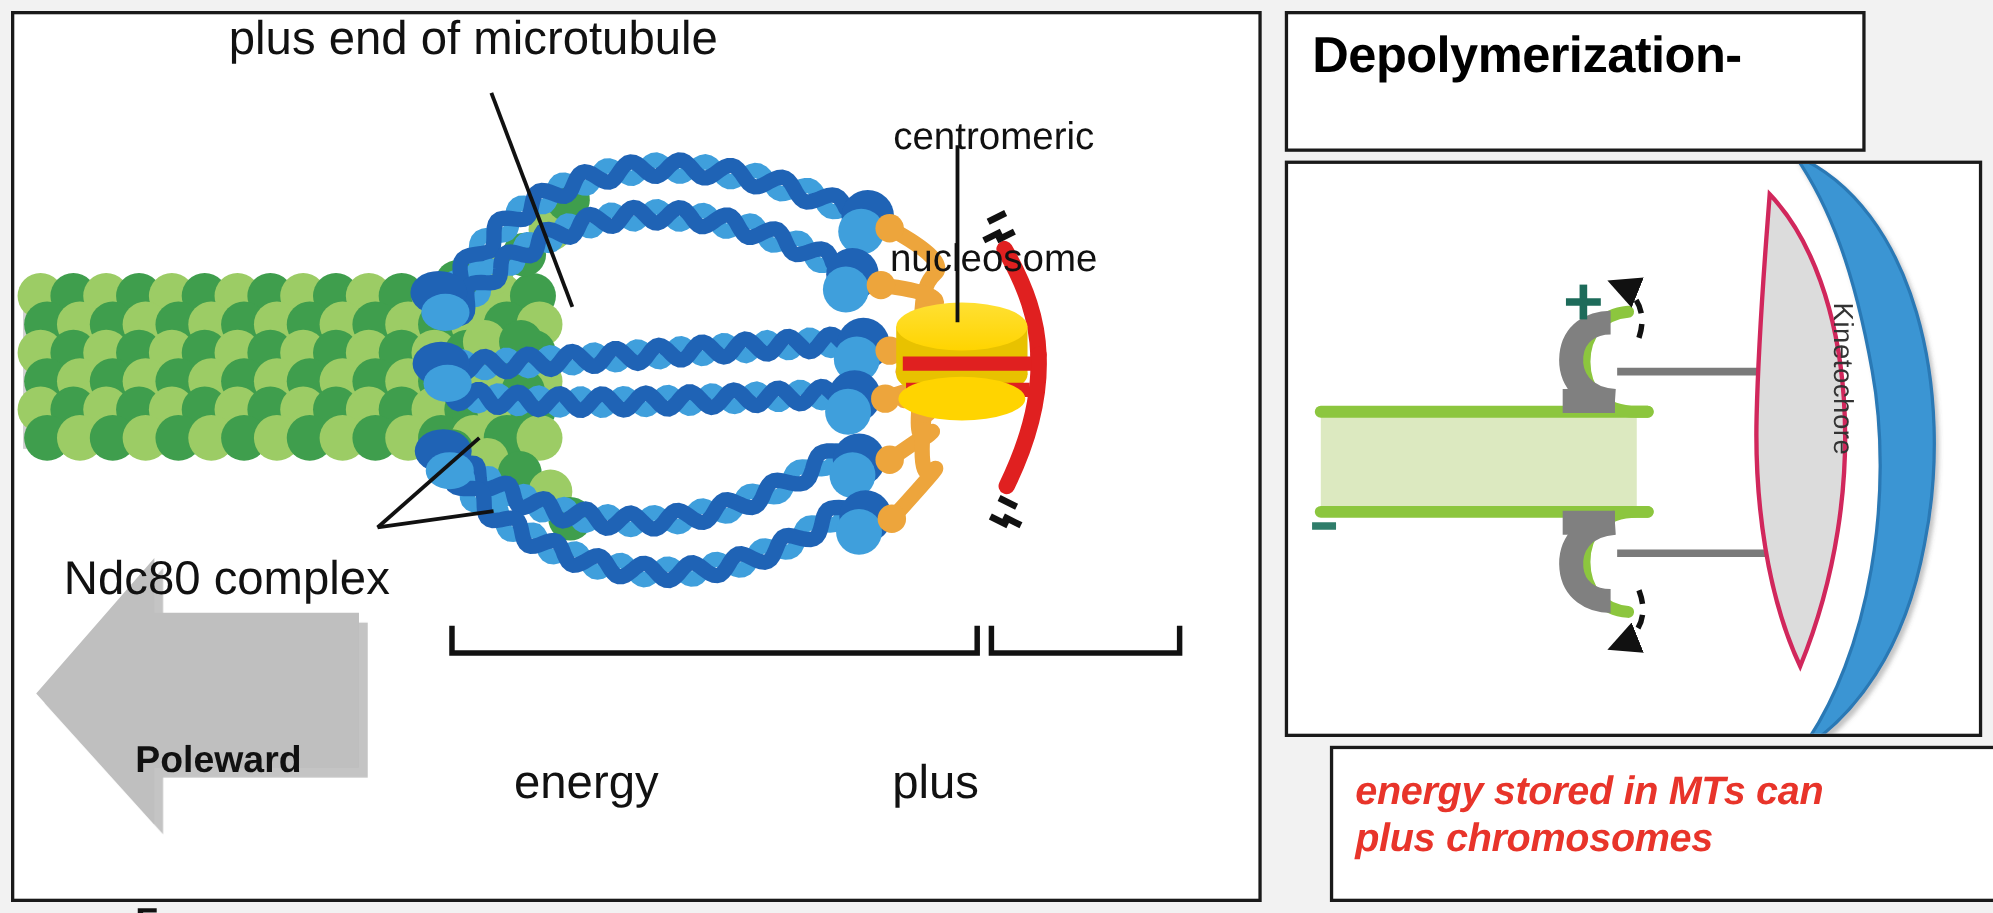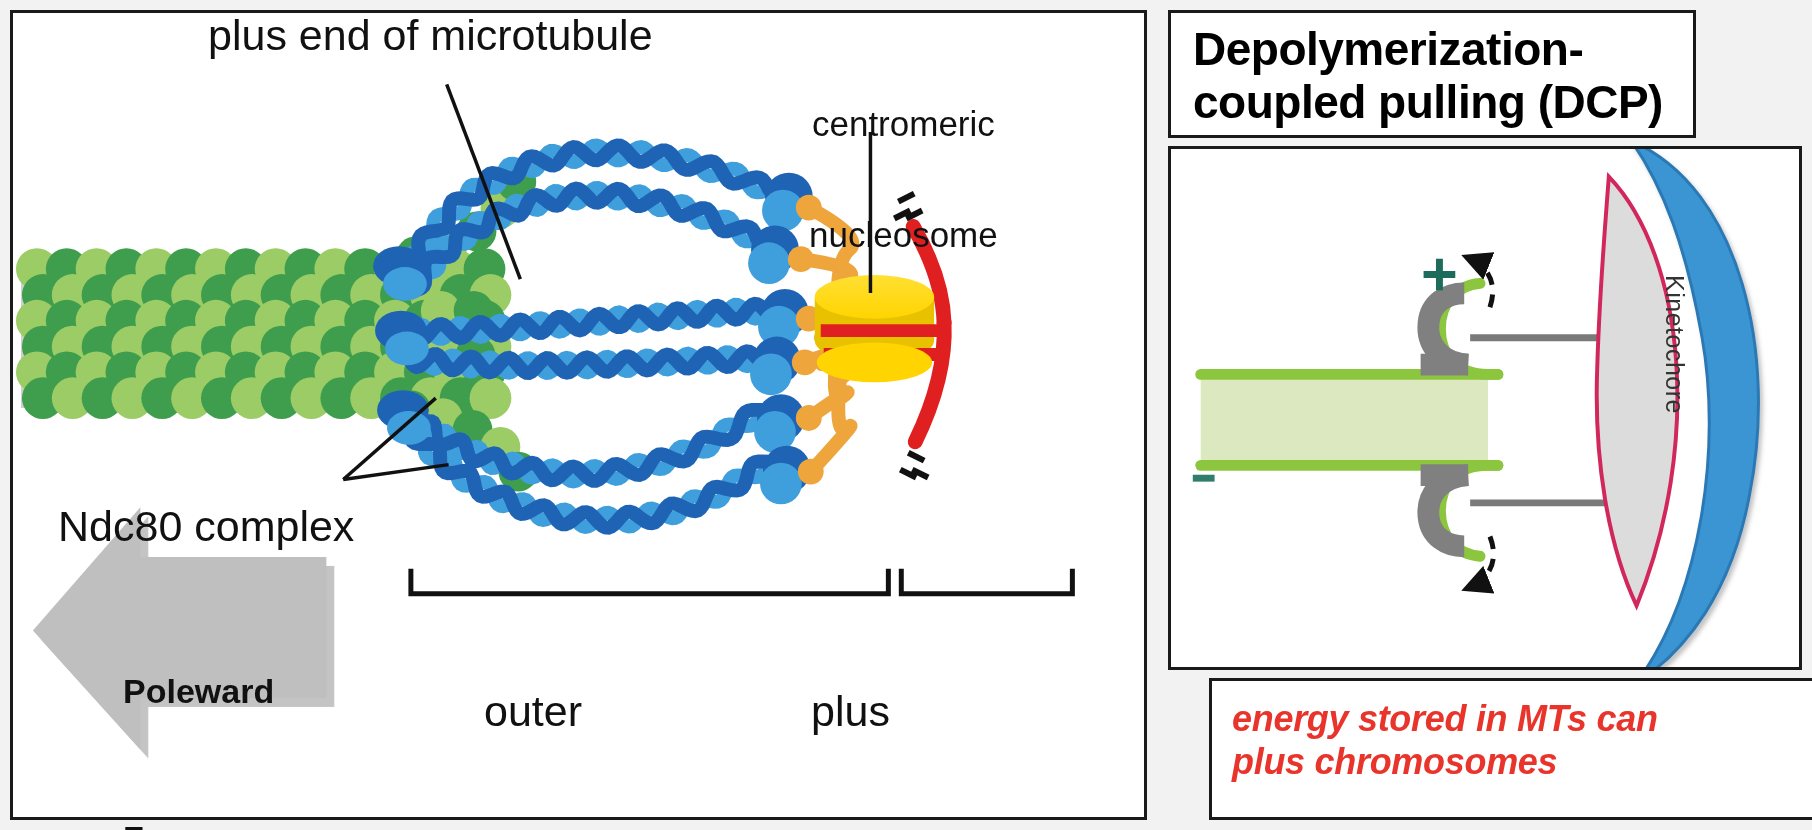--- a/index.html
+++ b/index.html
@@ -288,39 +288,38 @@
     <div class="lbl" id="lbl-plusend">plus end of microtubule</div>
 
     <div class="lbl" id="lbl-centromeric">
       <div>centromeric</div>
       <div>nucleosome</div>
     </div>
 
     <div class="lbl" id="lbl-ndc80">Ndc80 complex</div>
 
     <div class="lbl" id="lbl-outer">
-      <div>outer</div>
+      <div>energy</div>
       <div>kinetochore</div>
     </div>
 
     <div class="lbl" id="lbl-inner">
       <div>plus</div>
       <div>kinetochore</div>
     </div>
 
     <div class="lbl" id="lbl-poleward">
       <div>Poleward</div>
       <div>Force</div>
     </div>
   </div>
 
   <div class="panel" id="title-box">
     <div class="title-text">
       <div>Depolymerization-</div>
-      <div>coupled pulling (DCP)</div>
     </div>
   </div>
 
   <div class="panel" id="dcp-box">
     <svg class="fullsvg" viewBox="0 0 634 524" preserveAspectRatio="none">
       <defs>
         <filter id="kshadow" x="-30%" y="-30%" width="180%" height="180%">
           <feDropShadow dx="3" dy="4" stdDeviation="2" flood-color="#555" flood-opacity="0.35"></feDropShadow>
         </filter>
         <marker id="arrowhead" markerWidth="6" markerHeight="6" refX="4.5" refY="3" orient="auto" markerUnits="strokeWidth">

